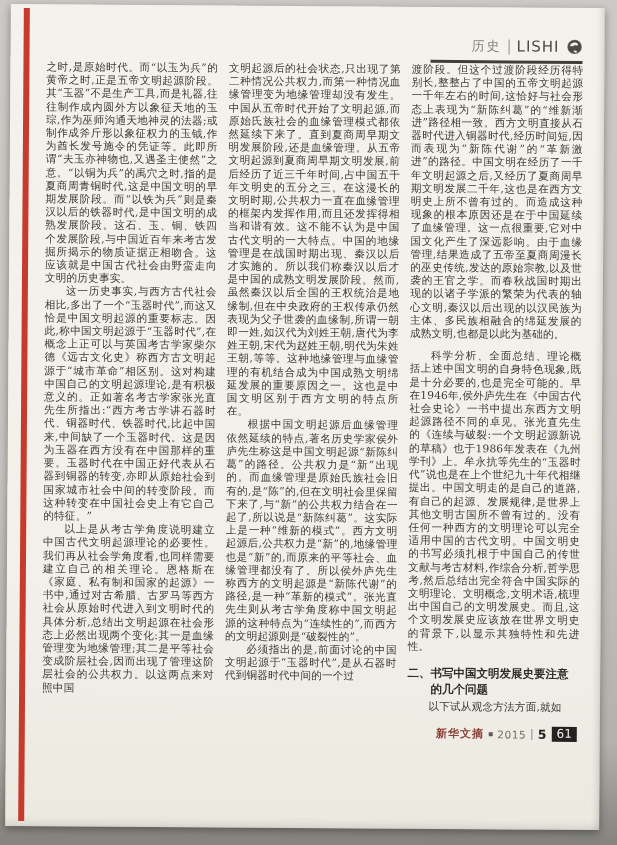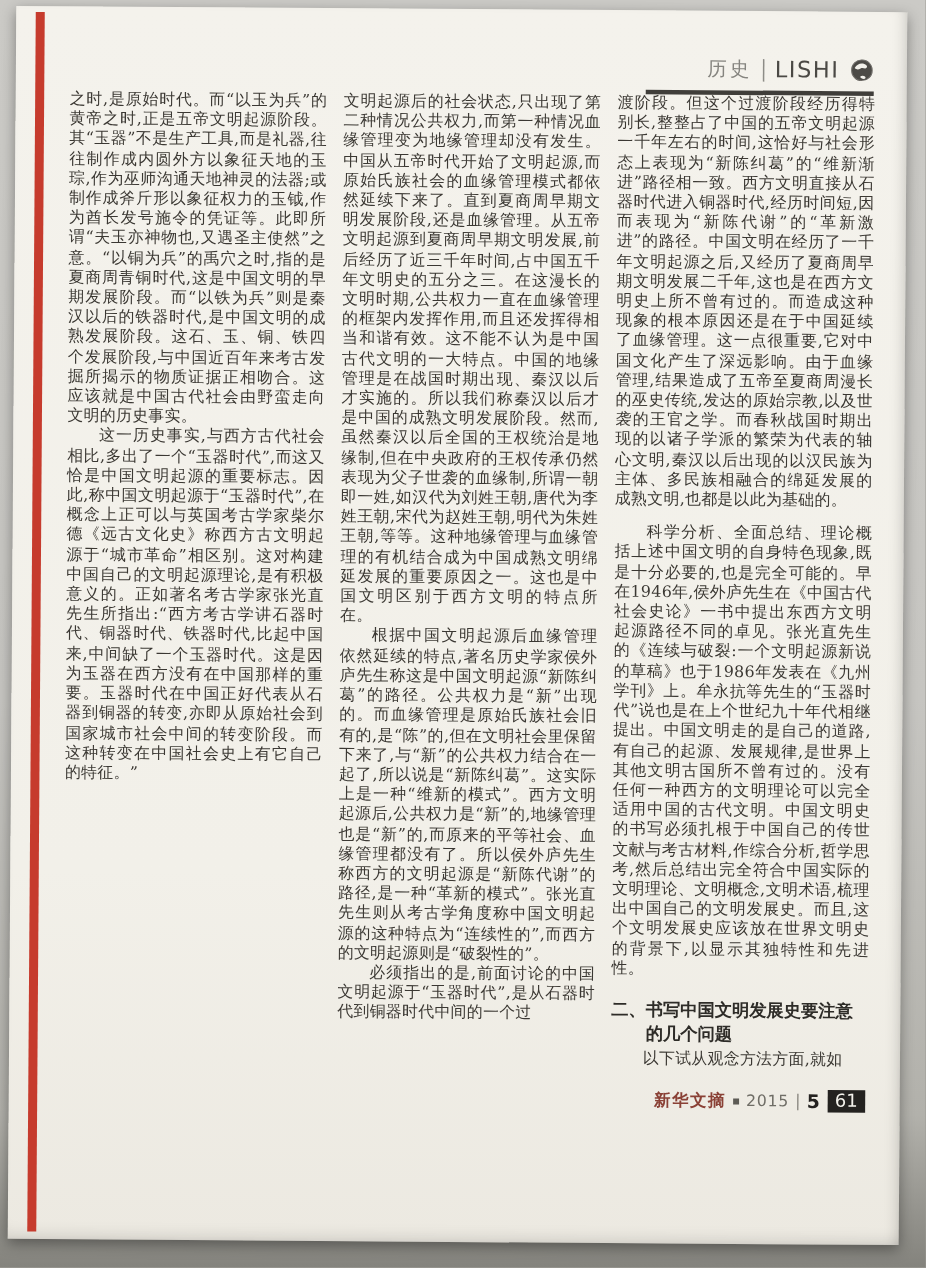--- a/index.html
+++ b/index.html
@@ -85,20 +85,21 @@
         <path d="M4 8.2c1.8-3.2 5-4.5 8-3.4 2 .8 2.9 2.1 1.9 3.1-1.3 1.3-3-.5-5 .6-1.7.9-2.9 1.5-4.9-.3z" fill="#f2f0ea"></path>
         <path d="M8.6 15.3c1-1 3.2-1 4.2.1.7.8.1 1.8-1.2 1.8-1.2 0-3-1-3-1.9z" fill="#f2f0ea"></path>
         <circle cx="10" cy="10" r="8.6" fill="none" stroke="#f2f0ea" stroke-width=".5" opacity=".4"></circle>
       </svg>
     </div>
 
     <div class="cols">
       <div class="col">
           <p class="para">之时,是原始时代。而“以玉为兵”的黄帝之时,正是五帝文明起源阶段。其“玉器”不是生产工具,而是礼器,往往制作成内圆外方以象征天地的玉琮,作为巫师沟通天地神灵的法器;或制作成斧斤形以象征权力的玉钺,作为酋长发号施令的凭证等。此即所谓“夫玉亦神物也,又遇圣主使然”之意。“以铜为兵”的禹穴之时,指的是夏商周青铜时代,这是中国文明的早期发展阶段。而“以铁为兵”则是秦汉以后的铁器时代,是中国文明的成熟发展阶段。这石、玉、铜、铁四个发展阶段,与中国近百年来考古发掘所揭示的物质证据正相吻合。这应该就是中国古代社会由野蛮走向文明的历史事实。</p>
           <p class="para indent">这一历史事实,与西方古代社会相比,多出了一个“玉器时代”,而这又恰是中国文明起源的重要标志。因此,称中国文明起源于“玉器时代”,在概念上正可以与英国考古学家柴尔德《远古文化史》称西方古文明起源于“城市革命”相区别。这对构建中国自己的文明起源理论,是有积极意义的。正如著名考古学家张光直先生所指出:“西方考古学讲石器时代、铜器时代、铁器时代,比起中国来,中间缺了一个玉器时代。这是因为玉器在西方没有在中国那样的重要。玉器时代在中国正好代表从石器到铜器的转变,亦即从原始社会到国家城市社会中间的转变阶段。而这种转变在中国社会史上有它自己的特征。”</p>
+          <p class="para indent">以上是从考古学角度说明建立中国古代文明起源理论的必要性。我们再从社会学角度看,也同样需要建立自己的相关理论。恩格斯在《家庭、私有制和国家的起源》一书中,通过对古希腊、古罗马等西方社会从原始时代进入到文明时代的具体分析,总结出文明起源在社会形态上必然出现两个变化:其一是血缘管理变为地缘管理;其二是平等社会变成阶层社会,因而出现了管理这阶层社会的公共权力。以这两点来对照中国</p>
         </div>
       <div class="col">
           <p class="para">文明起源后的社会状态,只出现了第二种情况公共权力,而第一种情况血缘管理变为地缘管理却没有发生。中国从五帝时代开始了文明起源,而原始氏族社会的血缘管理模式都依然延续下来了。直到夏商周早期文明发展阶段,还是血缘管理。从五帝文明起源到夏商周早期文明发展,前后经历了近三千年时间,占中国五千年文明史的五分之三。在这漫长的文明时期,公共权力一直在血缘管理的框架内发挥作用,而且还发挥得相当和谐有效。这不能不认为是中国古代文明的一大特点。中国的地缘管理是在战国时期出现、秦汉以后才实施的。所以我们称秦汉以后才是中国的成熟文明发展阶段。然而,虽然秦汉以后全国的王权统治是地缘制,但在中央政府的王权传承仍然表现为父子世袭的血缘制,所谓一朝即一姓,如汉代为刘姓王朝,唐代为李姓王朝,宋代为赵姓王朝,明代为朱姓王朝,等等。这种地缘管理与血缘管理的有机结合成为中国成熟文明绵延发展的重要原因之一。这也是中国文明区别于西方文明的特点所在。</p>
           <p class="para indent">根据中国文明起源后血缘管理依然延续的特点,著名历史学家侯外庐先生称这是中国文明起源“新陈纠葛”的路径。公共权力是“新”出现的。而血缘管理是原始氏族社会旧有的,是“陈”的,但在文明社会里保留下来了,与“新”的公共权力结合在一起了,所以说是“新陈纠葛”。这实际上是一种“维新的模式”。西方文明起源后,公共权力是“新”的,地缘管理也是“新”的,而原来的平等社会、血缘管理都没有了。所以侯外庐先生称西方的文明起源是“新陈代谢”的路径,是一种“革新的模式”。张光直先生则从考古学角度称中国文明起源的这种特点为“连续性的”,而西方的文明起源则是“破裂性的”。</p>
           <p class="para indent">必须指出的是,前面讨论的中国文明起源于“玉器时代”,是从石器时代到铜器时代中间的一个过</p>
         </div>
       <div class="col">
         <div>
             <p class="para">渡阶段。但这个过渡阶段经历得特别长,整整占了中国的五帝文明起源一千年左右的时间,这恰好与社会形态上表现为“新陈纠葛”的“维新渐进”路径相一致。西方文明直接从石器时代进入铜器时代,经历时间短,因而表现为“新陈代谢”的“革新激进”的路径。中国文明在经历了一千年文明起源之后,又经历了夏商周早期文明发展二千年,这也是在西方文明史上所不曾有过的。而造成这种现象的根本原因还是在于中国延续了血缘管理。这一点很重要,它对中国文化产生了深远影响。由于血缘管理,结果造成了五帝至夏商周漫长的巫史传统,发达的原始宗教,以及世袭的王官之学。而春秋战国时期出现的以诸子学派的繁荣为代表的轴心文明,秦汉以后出现的以汉民族为主体、多民族相融合的绵延发展的成熟文明,也都是以此为基础的。</p>
             <p class="para indent gap">科学分析、全面总结、理论概括上述中国文明的自身特色现象,既是十分必要的,也是完全可能的。早在1946年,侯外庐先生在《中国古代社会史论》一书中提出东西方文明起源路径不同的卓见。张光直先生的《连续与破裂:一个文明起源新说的草稿》也于1986年发表在《九州学刊》上。牟永抗等先生的“玉器时代”说也是在上个世纪九十年代相继提出。中国文明走的是自己的道路,有自己的起源、发展规律,是世界上其他文明古国所不曾有过的。没有任何一种西方的文明理论可以完全适用中国的古代文明。中国文明史的书写必须扎根于中国自己的传世文献与考古材料,作综合分析,哲学思考,然后总结出完全符合中国实际的文明理论、文明概念,文明术语,梳理出中国自己的文明发展史。而且,这个文明发展史应该放在世界文明史的背景下,以显示其独特性和先进性。</p>

